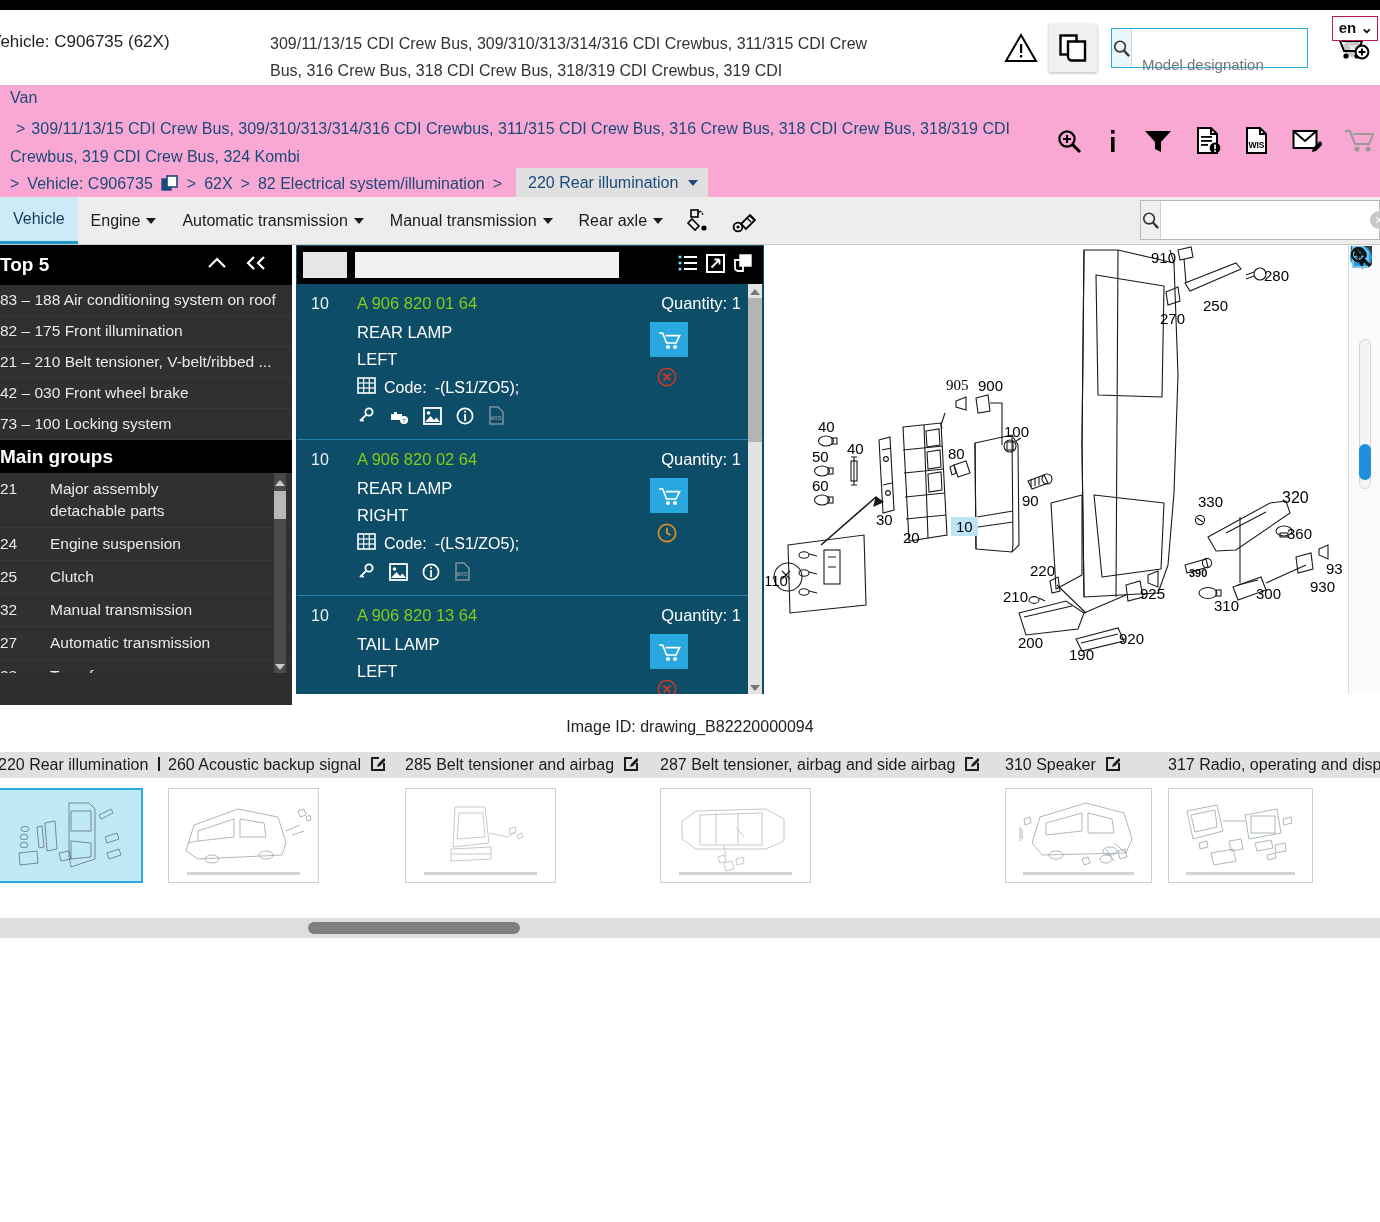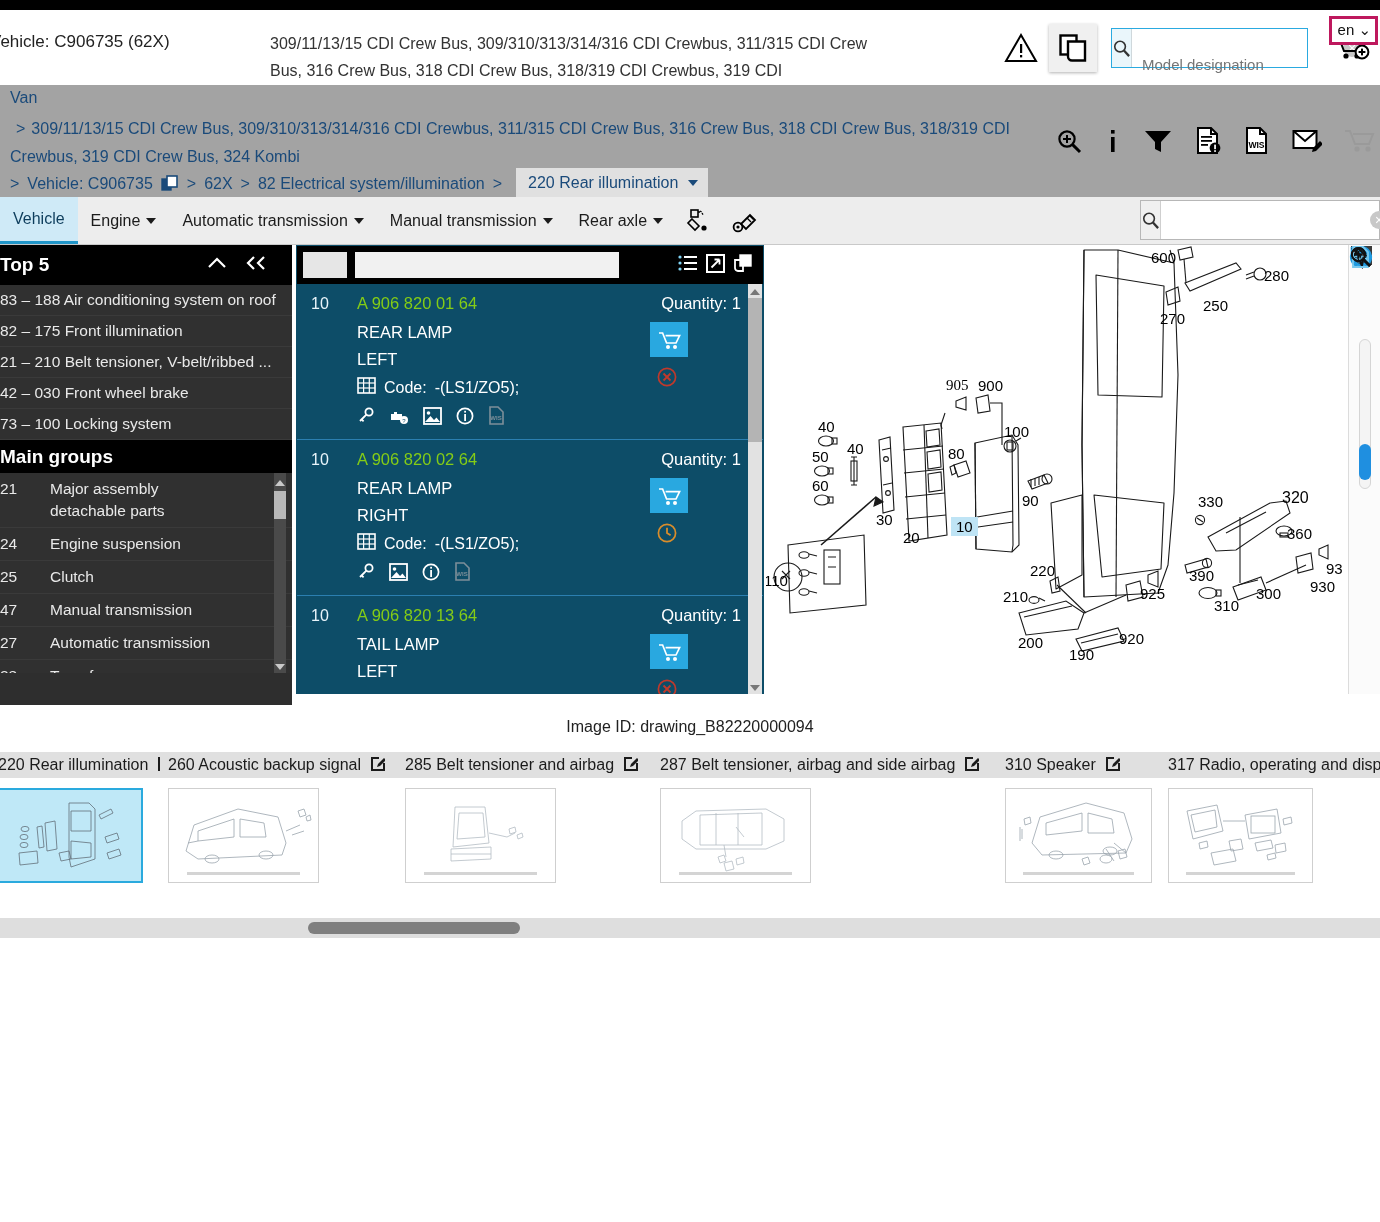--- a/index.html
+++ b/index.html
@@ -59,29 +59,30 @@
     font-family: "Liberation Sans", sans-serif; background: transparent; margin-top: 32px;
   }
   .clear-dot {
     width: 18px; height: 18px; border-radius: 50%; background: #c8c8c8;
     color: #fff; font-size: 11px; line-height: 18px; text-align: center;
     margin-right: 6px; flex: 0 0 auto;
   }
   .cart-hdr { margin-left: 22px; width: 44px; height: 40px; display:flex; align-items:center; justify-content:center;}
   .lang-sel {
     position: absolute; right: 2px; top: 6px;
-    border: 3px solid #be185d; background: #fff;
+    border: 1px solid #be185d; background: #fff;
     font-size: 15px; padding: 2px 4px 3px 6px; color: #111;
     font-family: "Liberation Sans", sans-serif;
+    font-weight: bold;
   }
 
   
   .crumbband {
     position: absolute; left: 0; top: 85px; width: 1380px; height: 112px;
-    background: #a3a3a3;
+    background: #f9a8d4;
   }
   .crumb-root {
     position: absolute; left: 10px; top: 4px;
     font-size: 16px; color: #1a4a7a;
   }
   .crumb-line2 {
     position: absolute; left: 10px; top: 30px; width: 1010px;
     font-size: 16px; color: #1a4a7a; line-height: 28px;
   }
   .crumb-line2 .gt { color: #1a4a7a; margin: 0 6px; }
@@ -508,21 +509,21 @@
         </div>
         <div class="mg-item">
           <span class="mg-num">24</span>
           <span>Engine suspension</span>
         </div>
         <div class="mg-item">
           <span class="mg-num">25</span>
           <span>Clutch</span>
         </div>
         <div class="mg-item">
-          <span class="mg-num">47</span>
+          <span class="mg-num">32</span>
           <span>Manual transmission</span>
         </div>
         <div class="mg-item">
           <span class="mg-num">27</span>
           <span>Automatic transmission</span>
         </div>
         <div class="mg-item">
           <span class="mg-num">28</span>
           <span>Transfer case</span>
         </div>
@@ -880,40 +881,40 @@
           <path d="M472 340 L492 335"></path>
           <ellipse cx="442" cy="348" rx="9" ry="5.5"></ellipse>
             <rect x="450" y="345" width="5" height="6"></rect>
           <path d="M500 338 L540 320"></path>
           <path d="M530 312 L545 308 L547 324 L532 328 Z"></path>
           <path d="M553 304 L562 300 L562 314 L553 310 Z"></path>
           <path d="M474 272 L474 338"></path>
         </g>
       </svg>
 
-      <div style="position:absolute;left:385px;top:4px;font-size:15px;">600</div>
+      <div style="position:absolute;left:385px;top:4px;font-size:15px;">910</div>
       <div style="position:absolute;left:498px;top:22px;font-size:15px;">280</div>
       <div style="position:absolute;left:437px;top:52px;font-size:15px;">250</div>
       <div style="position:absolute;left:394px;top:65px;font-size:15px;">270</div>
       <div style="position:absolute;left:180px;top:132px;font-size:15px;font-family:Liberation Serif, serif;">905</div>
       <div style="position:absolute;left:212px;top:132px;font-size:15px;">900</div>
       <div style="position:absolute;left:238px;top:178px;font-size:15px;">100</div>
       <div style="position:absolute;left:52px;top:173px;font-size:15px;">40</div>
       <div style="position:absolute;left:81px;top:195px;font-size:15px;">40</div>
       <div style="position:absolute;left:46px;top:203px;font-size:15px;">50</div>
       <div style="position:absolute;left:182px;top:200px;font-size:15px;">80</div>
       <div style="position:absolute;left:46px;top:232px;font-size:15px;">60</div>
       <div style="position:absolute;left:256px;top:247px;font-size:15px;">90</div>
       <div style="position:absolute;left:110px;top:266px;font-size:15px;">30</div>
       <div style="position:absolute;left:137px;top:284px;font-size:15px;">20</div>
       <div class="hot-label" style="left:185px;top:272px;">10</div>
       <div style="position:absolute;left:432px;top:248px;font-size:15px;">330</div>
       <div style="position:absolute;left:516px;top:244px;font-size:16px;">320</div>
       <div style="position:absolute;left:521px;top:280px;font-size:15px;">360</div>
-      <div style="position:absolute;left:423px;top:322px;font-size:15px;">390</div>
+      <div style="position:absolute;left:423px;top:322px;font-size:11px;font-weight:bold;">390</div>
       <div style="position:absolute;left:560px;top:315px;font-size:15px;">93</div>
       <div style="position:absolute;left:544px;top:333px;font-size:15px;">930</div>
       <div style="position:absolute;left:490px;top:340px;font-size:15px;">300</div>
       <div style="position:absolute;left:448px;top:352px;font-size:15px;">310</div>
       <div style="position:absolute;left:-2px;top:327px;font-size:15px;">110</div>
       <div style="position:absolute;left:264px;top:317px;font-size:15px;">220</div>
       <div style="position:absolute;left:237px;top:343px;font-size:15px;">210</div>
       <div style="position:absolute;left:374px;top:340px;font-size:15px;">925</div>
       <div style="position:absolute;left:353px;top:346px;font-size:15px;margin-top:39px;">920</div>
       <div style="position:absolute;left:252px;top:389px;font-size:15px;">200</div>

